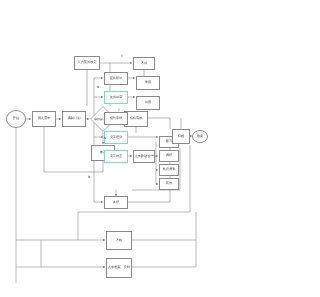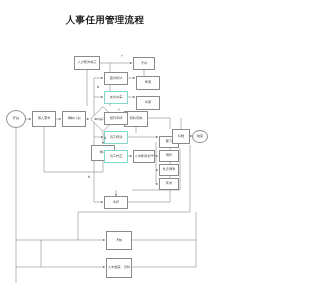--- a/index.html
+++ b/index.html
@@ -88,21 +88,20 @@
     font-size: 3px;
     color: #444444;
     font-family: "DejaVu Sans", "Liberation Sans", sans-serif;
   }
 </style>
 </head>
 <body>
 
 <div id="page">
 
-  <div id="title">人事任用管理流程</div>
 
   <svg id="canvas" viewBox="0 0 210 297" xmlns="http://www.w3.org/2000/svg">
     <defs>
       <marker id="ah" markerWidth="4" markerHeight="4" refX="3.4" refY="1.6" orient="auto" markerUnits="strokeWidth">
         <path d="M0,0 L3.6,1.6 L0,3.2 z" fill="#6f6f6f"></path>
       </marker>
     </defs>
     <g stroke="#8a8a8a" stroke-width="0.6" fill="none">
 
       <line x1="26" y1="119" x2="31" y2="119" marker-end="url(#ah)"></line>

